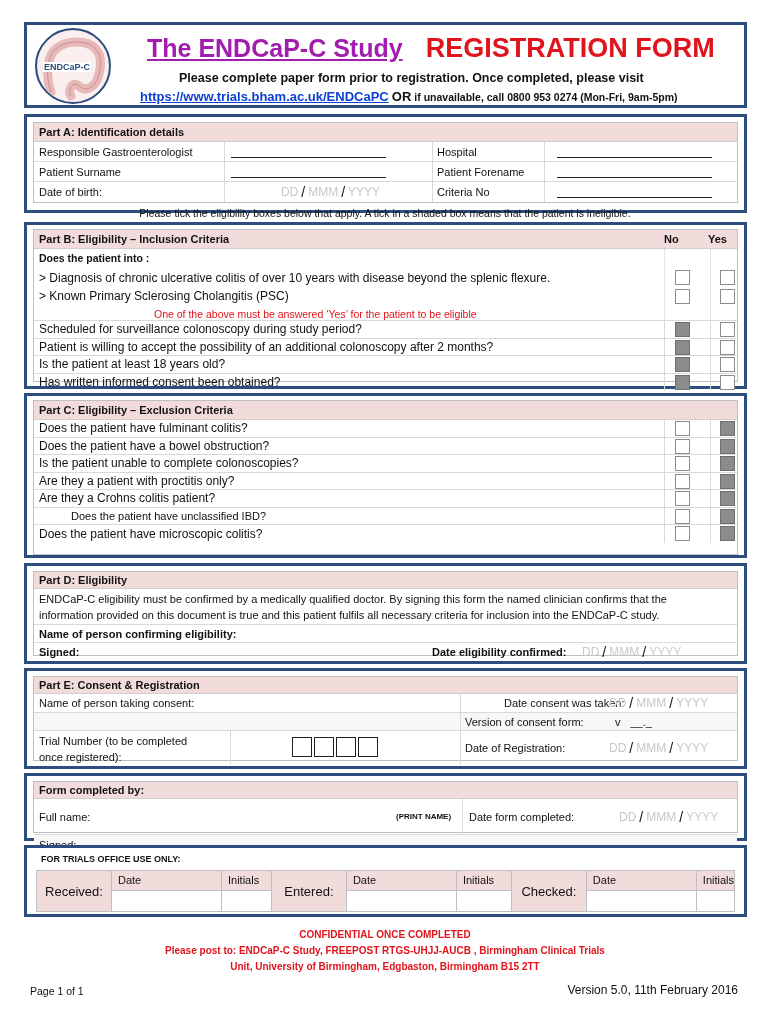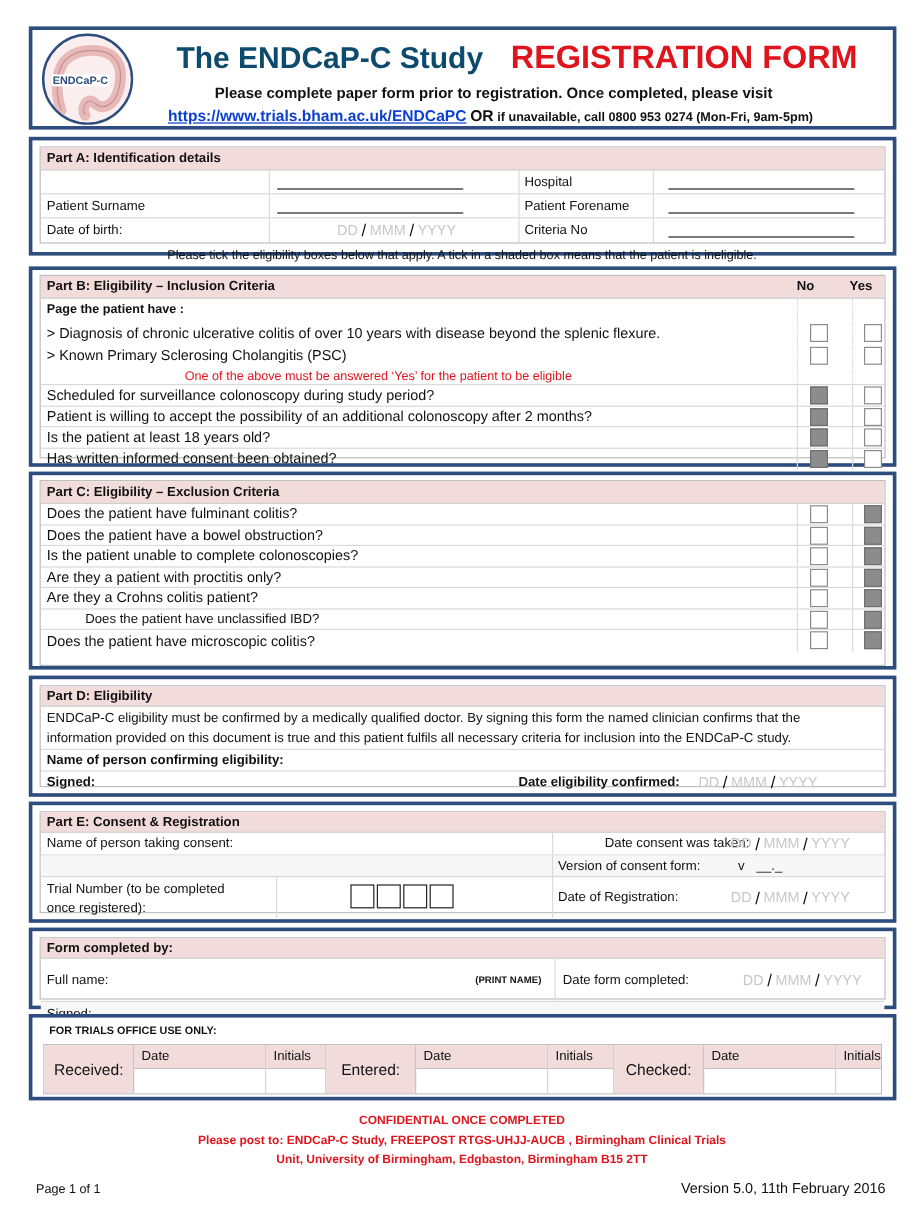--- a/index.html
+++ b/index.html
@@ -24,35 +24,36 @@
 
 <div class="box" style="top:22px; height:86px;">
   <div style="position:absolute; left:8px; top:3px; width:76px; height:76px; border-radius:50%; border:2px solid #2c4d7d; background:#fbeeee; overflow:hidden;">
     <svg width="76" height="76" viewBox="0 0 76 76">
       <path d="M14 62 C8 45 10 25 20 18 C30 10 50 10 58 18 C66 26 64 40 60 50 C56 58 48 62 42 56 C36 50 30 60 34 66" fill="none" stroke="#e8b9b9" stroke-width="9" stroke-linecap="round"></path>
       <path d="M14 62 C8 45 10 25 20 18 C30 10 50 10 58 18 C66 26 64 40 60 50 C56 58 48 62 42 56 C36 50 30 60 34 66" fill="none" stroke="#c98f8f" stroke-width="1"></path>
     </svg>
     <div style="position:absolute; left:6px; top:32px; font-size:9px; font-weight:bold; color:#2c4d7d; background:#fff; padding:0 1px;">ENDCaP-C</div>
   </div>
   <div style="position:absolute; left:120px; top:8px; white-space:nowrap;">
-    <span style="font-size:25px; font-weight:bold; color:#0c4a6e;">The ENDCaP-C Study</span>
+    <span style="font-size:25px; font-weight:bold; color:#a21caf;text-decoration:underline;">The ENDCaP-C Study</span>
     <span style="font-size:27px; font-weight:bold; color:#e0141c; margin-left:20px;">REGISTRATION FORM</span>
   </div>
   <div style="position:absolute; left:152px; top:46px; font-size:12.5px; font-weight:bold; white-space:nowrap;">Please complete paper form prior to registration. Once completed, please visit</div>
   <div style="position:absolute; left:113px; top:64px; white-space:nowrap; font-weight:bold;">
     <a style="color:#0b3fd1; text-decoration:underline; font-size:13px;">https://www.trials.bham.ac.uk/ENDCaPC</a>
     <span style="font-size:13px;">OR</span>
     <span style="font-size:10.5px;">if unavailable, call 0800 953 0274 (Mon-Fri, 9am-5pm)</span>
   </div>
 </div>
 
 <div class="box" style="top:114px; height:99px;">
   <div class="inner" style="top:5px;">
     <div class="hdr">Part A: Identification details</div>
     <div class="row" style="height:20px;">
+      <div class="cell" style="left:0; width:190px;">Responsible Gastroenterologist</div>
       <div class="vline" style="left:190px;"></div>
       <div class="cell" style="left:190px; width:210px;">
           <span class="blank-line" style="width:155px; margin-left:2px;"></span>
         </div>
       <div class="vline" style="left:398px;"></div>
       <div class="cell" style="left:398px; width:120px;">Hospital</div>
       <div class="vline" style="left:510px;"></div>
       <div class="cell" style="left:510px; width:200px;">
           <span class="blank-line" style="width:155px; margin-left:8px;"></span>
         </div>
@@ -95,21 +96,21 @@
 <div class="box" style="top:222px; height:167px;">
   <div class="inner" style="top:4px; bottom:4px;">
     <div class="hdr">
       <span>Part B: Eligibility – Inclusion Criteria</span>
       <span style="position:absolute; left:630px;">No</span>
       <span style="position:absolute; left:674px;">Yes</span>
     </div>
     <div style="position:absolute; left:630px; top:19px; height:72px; border-left:1px dotted #cfcfcf;"></div>
     <div style="position:absolute; left:676px; top:19px; height:72px; border-left:1px dotted #cfcfcf;"></div>
     <div style="position:relative; height:72px; border-bottom:1px solid #d9d9d9;">
-      <div style="position:absolute; left:5px; top:3px; font-weight:bold; font-size:10.5px;">Page the patient have :</div>
+      <div style="position:absolute; left:5px; top:3px; font-weight:bold; font-size:10.5px;">Does the patient into :</div>
       <div style="position:absolute; left:5px; top:22px; font-size:12px;">&gt; Diagnosis of chronic ulcerative colitis of over 10 years with disease beyond the splenic flexure.</div>
       <div class="chk" style="left:641px; top:21px;"></div>
       <div class="chk" style="left:686px; top:21px;"></div>
       <div style="position:absolute; left:5px; top:40px; font-size:12px;">&gt; Known Primary Sclerosing Cholangitis (PSC)</div>
       <div class="chk" style="left:641px; top:40px;"></div>
       <div class="chk" style="left:686px; top:40px;"></div>
       <div class="red" style="position:absolute; left:120px; top:59px; font-size:10.5px;">One of the above must be answered ‘Yes’ for the patient to be eligible</div>
     </div>
     <div id="partB-items">
         <div class="row" style="height: 17.5px;">

